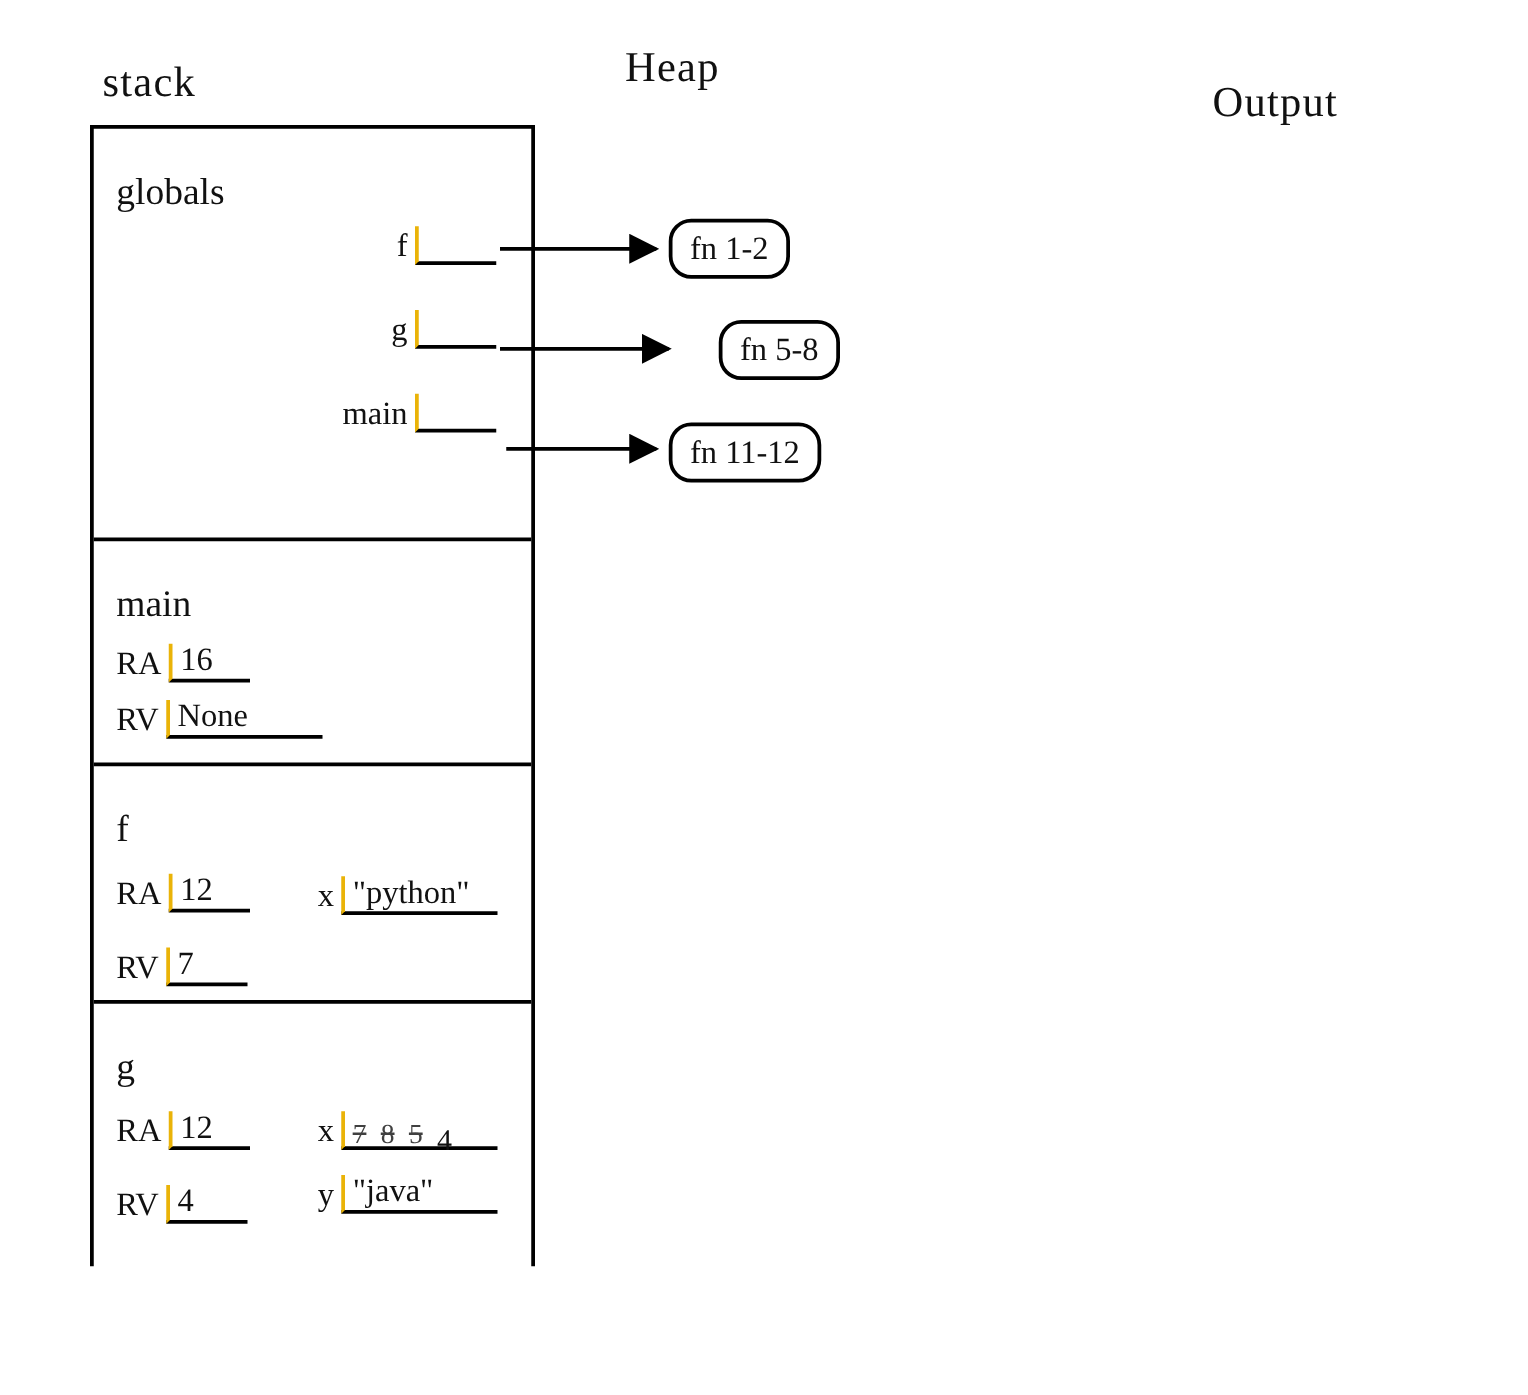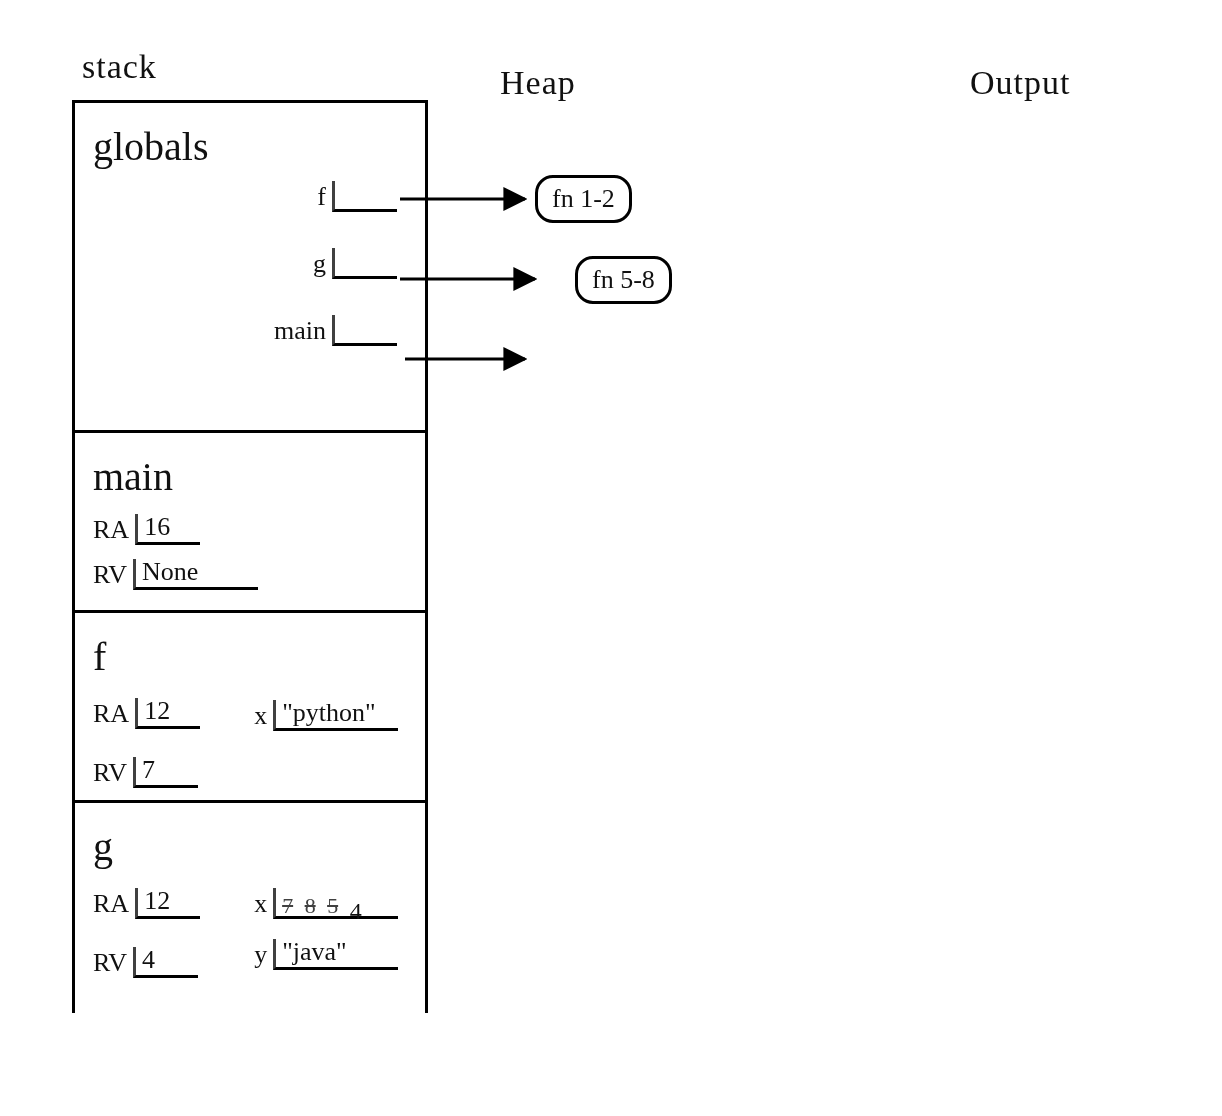--- a/index.html
+++ b/index.html
@@ -5,47 +5,47 @@
   html,body{margin:0;padding:0;background:#fff;font-family:"Comic Sans MS","Segoe Script","Bradley Hand",cursive;color:#111;}
   .canvas{position:relative;width:984px;height:1116px;}
 
   
   .colhdr{position:absolute;font-size:34px;letter-spacing:1px;}
 
   
   .stackcol{position:absolute;left:72px;top:100px;width:350px;border:3px solid #000;border-bottom:none;}
   .frame{border-bottom:3px solid #000;padding:14px 14px 18px 14px;box-sizing:border-box;position:relative;}
   .frame.last{border-bottom:none;}
-  .frame-name{font-size:40px;margin:6px 0 10px 4px;}
+  .frame-name{font-size:30px;margin:20px 0 10px 4px;}
 
   
   .var{display:inline-flex;align-items:flex-end;margin:4px 10px 6px 4px;font-size:26px;}
   .var .vname{margin-right:6px;}
-  .var .slot{min-width:50px;padding:0 6px 0 6px;border-left:3px solid #404040;border-bottom:3px solid #000;line-height:1.1;height:28px;display:inline-flex;align-items:flex-end;}
+  .var .slot{min-width:50px;padding:0 6px 0 6px;border-left:3px solid #eab308;border-bottom:3px solid #000;line-height:1.1;height:28px;display:inline-flex;align-items:flex-end;}
   .var .slot.wide{min-width:110px;font-family:Liberation Serif, serif;}
   .row{display:block;margin:4px 0;}
 
   
   .heapobj{position:absolute;border:3px solid #000;border-radius:18px;padding:6px 14px;font-size:26px;white-space:nowrap;text-align:right;}
 
   
   svg.arrow{position:absolute;overflow:visible;pointer-events:none;}
 
   
   .hist{display:inline-block;position:relative;font-size:22px;line-height:20px;}
   .hist .old{text-decoration:line-through;opacity:.8;margin-right:6px;}
   .hist .cur{position:relative;top:6px;font-size:24px;}
 </style>
 </head>
 <body>
 
 <div class="canvas">
 
   <div class="colhdr" style="left:82px;top:48px">stack</div>
-  <div class="colhdr" style="left:500px;top:64px">Heap</div>
+  <div class="colhdr" style="left:500px;top:36px">Heap</div>
   <div class="colhdr" style="left:970px;top:64px">Output</div>
 
   <div class="stackcol">
 
     <div class="frame" style="height:330px">
       <div class="frame-name">globals</div>
       <div style="position:absolute;right:18px;top:70px;text-align:right;">
         <div class="row"><span class="var">
           <span class="vname">f</span>
               <span class="slot"></span>
@@ -125,20 +125,21 @@
             <span class="slot wide">"java"</span>
               </span></div>
         </div>
       </div>
     </div>
 
   </div>
 
   <div class="heapobj" style="left:535px;top:175px">fn 1-2</div>
   <div class="heapobj" style="left:575px;top:256px">fn 5-8</div>
+  <div class="heapobj" style="left:535px;top:338px">fn 11-12</div>
 
   <svg class="arrow" style="left:0;top:0;width:1222px;height:1116px">
     <defs>
       <marker id="ah" viewBox="0 0 10 10" refX="9" refY="5" markerWidth="8" markerHeight="8" orient="auto-start-reverse">
         <path d="M0,0 L10,5 L0,10 z" fill="#000"></path>
       </marker>
     </defs>
 
     <path d="M400 199 L525 199" stroke="#000" stroke-width="3" fill="none" marker-end="url(#ah)"></path>
 

